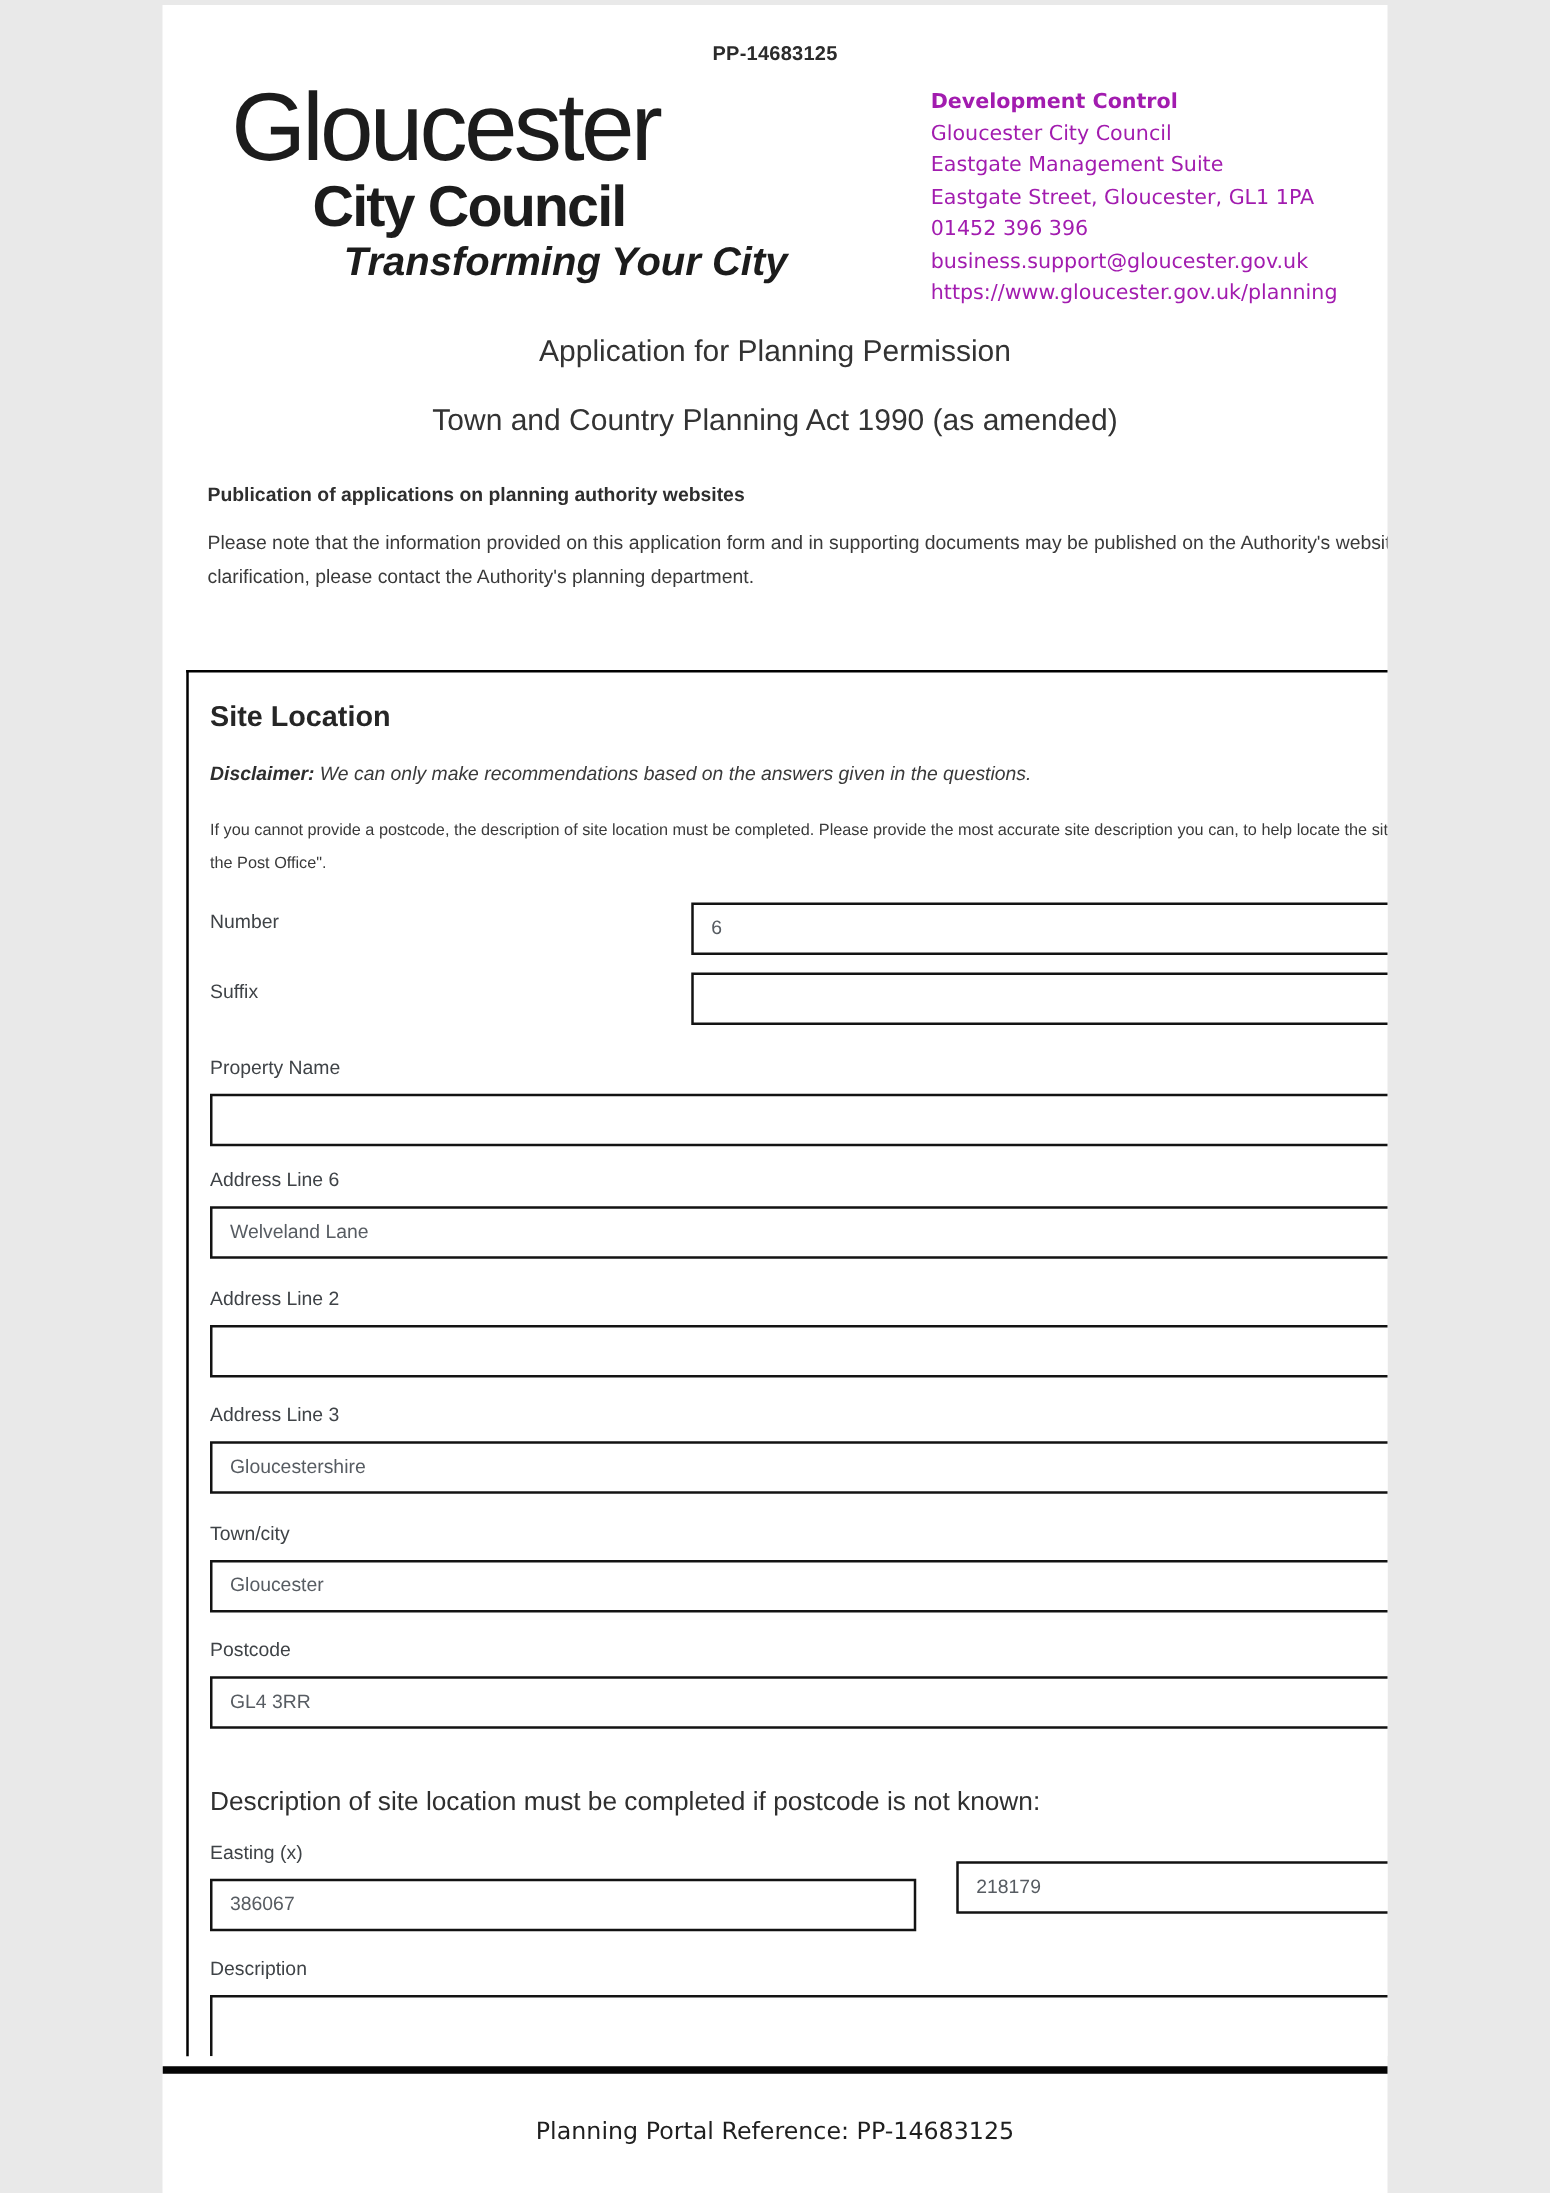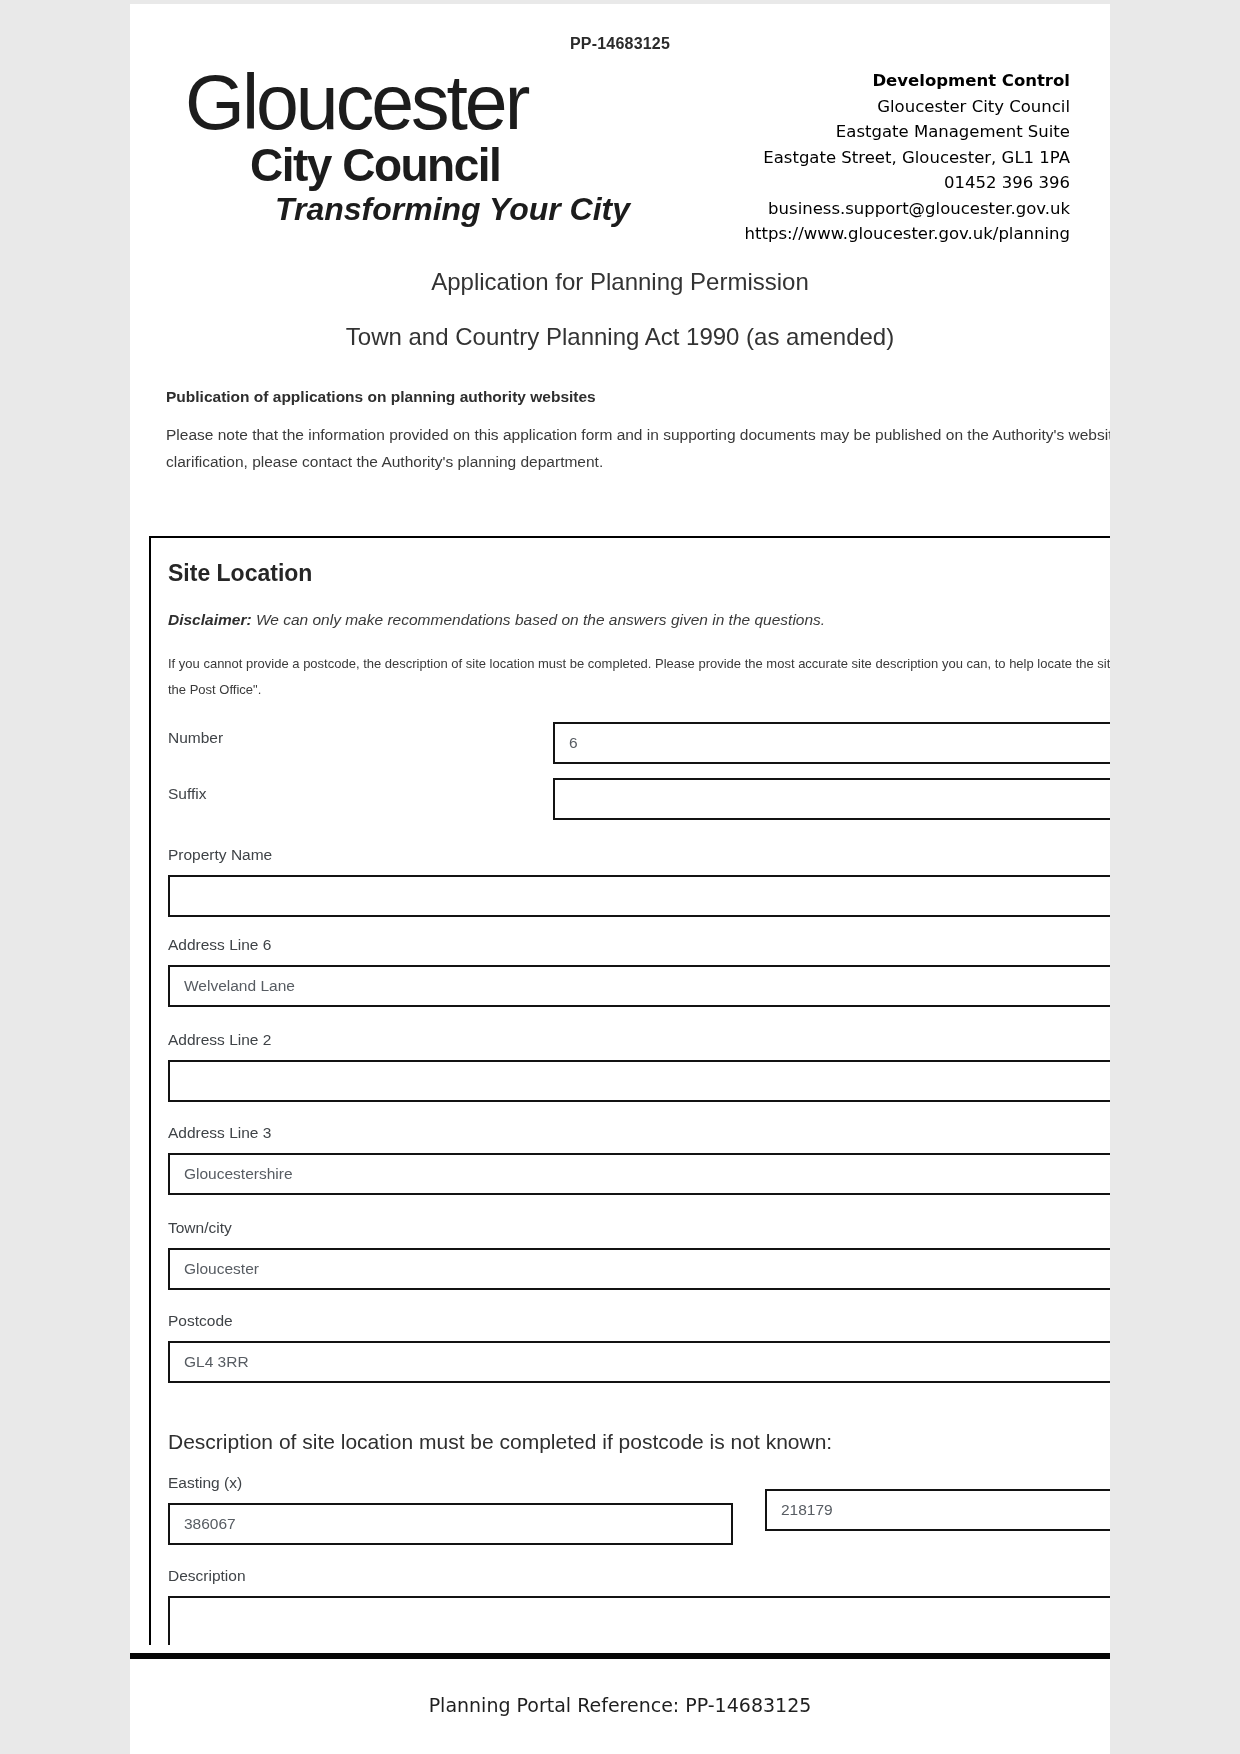--- a/index.html
+++ b/index.html
@@ -14,23 +14,23 @@
   .pp-ref { position:absolute; top:31px; left:0; right:0; text-align:center;
             font-size:16px; font-weight:700; color:#2b2b2b; letter-spacing:.2px; }
 
   
   .logo { position:absolute; left:55px; top:58px; color:#1c1c1c; }
   .logo-name { font-size:77px; font-weight:300; letter-spacing:-3px; line-height:80px; }
   .logo-sub  { font-size:46px; font-weight:800; letter-spacing:-1.5px; line-height:46px; margin:0 0 0 65px; }
   .logo-tag  { font-style:italic; font-size:32px; font-weight:600; line-height:36px; margin:3px 0 0 90px; }
 
   
-  .contact { position:absolute; top:64px; right:40px; text-align:right;
+  .contact { position:absolute; top:64px; right:40px; 
              font-family:"DejaVu Sans", sans-serif; font-size:16.5px;
-             line-height:25.5px; color:#000000; }
+             line-height:25.5px; color:#a21caf; }
   .contact-dept { font-weight:700; }
 
   
   .title-main { position:absolute; top:264px; left:0; right:0; text-align:center;
                 font-size:24px; font-weight:400; color:#333; }
   .title-sub  { position:absolute; top:319px; left:0; right:0; text-align:center;
                 font-size:24px; font-weight:400; color:#333; }
 
   .pub-heading { position:absolute; top:384px; left:36px;
                  font-size:15.5px; font-weight:700; color:#2e2e2e; }

